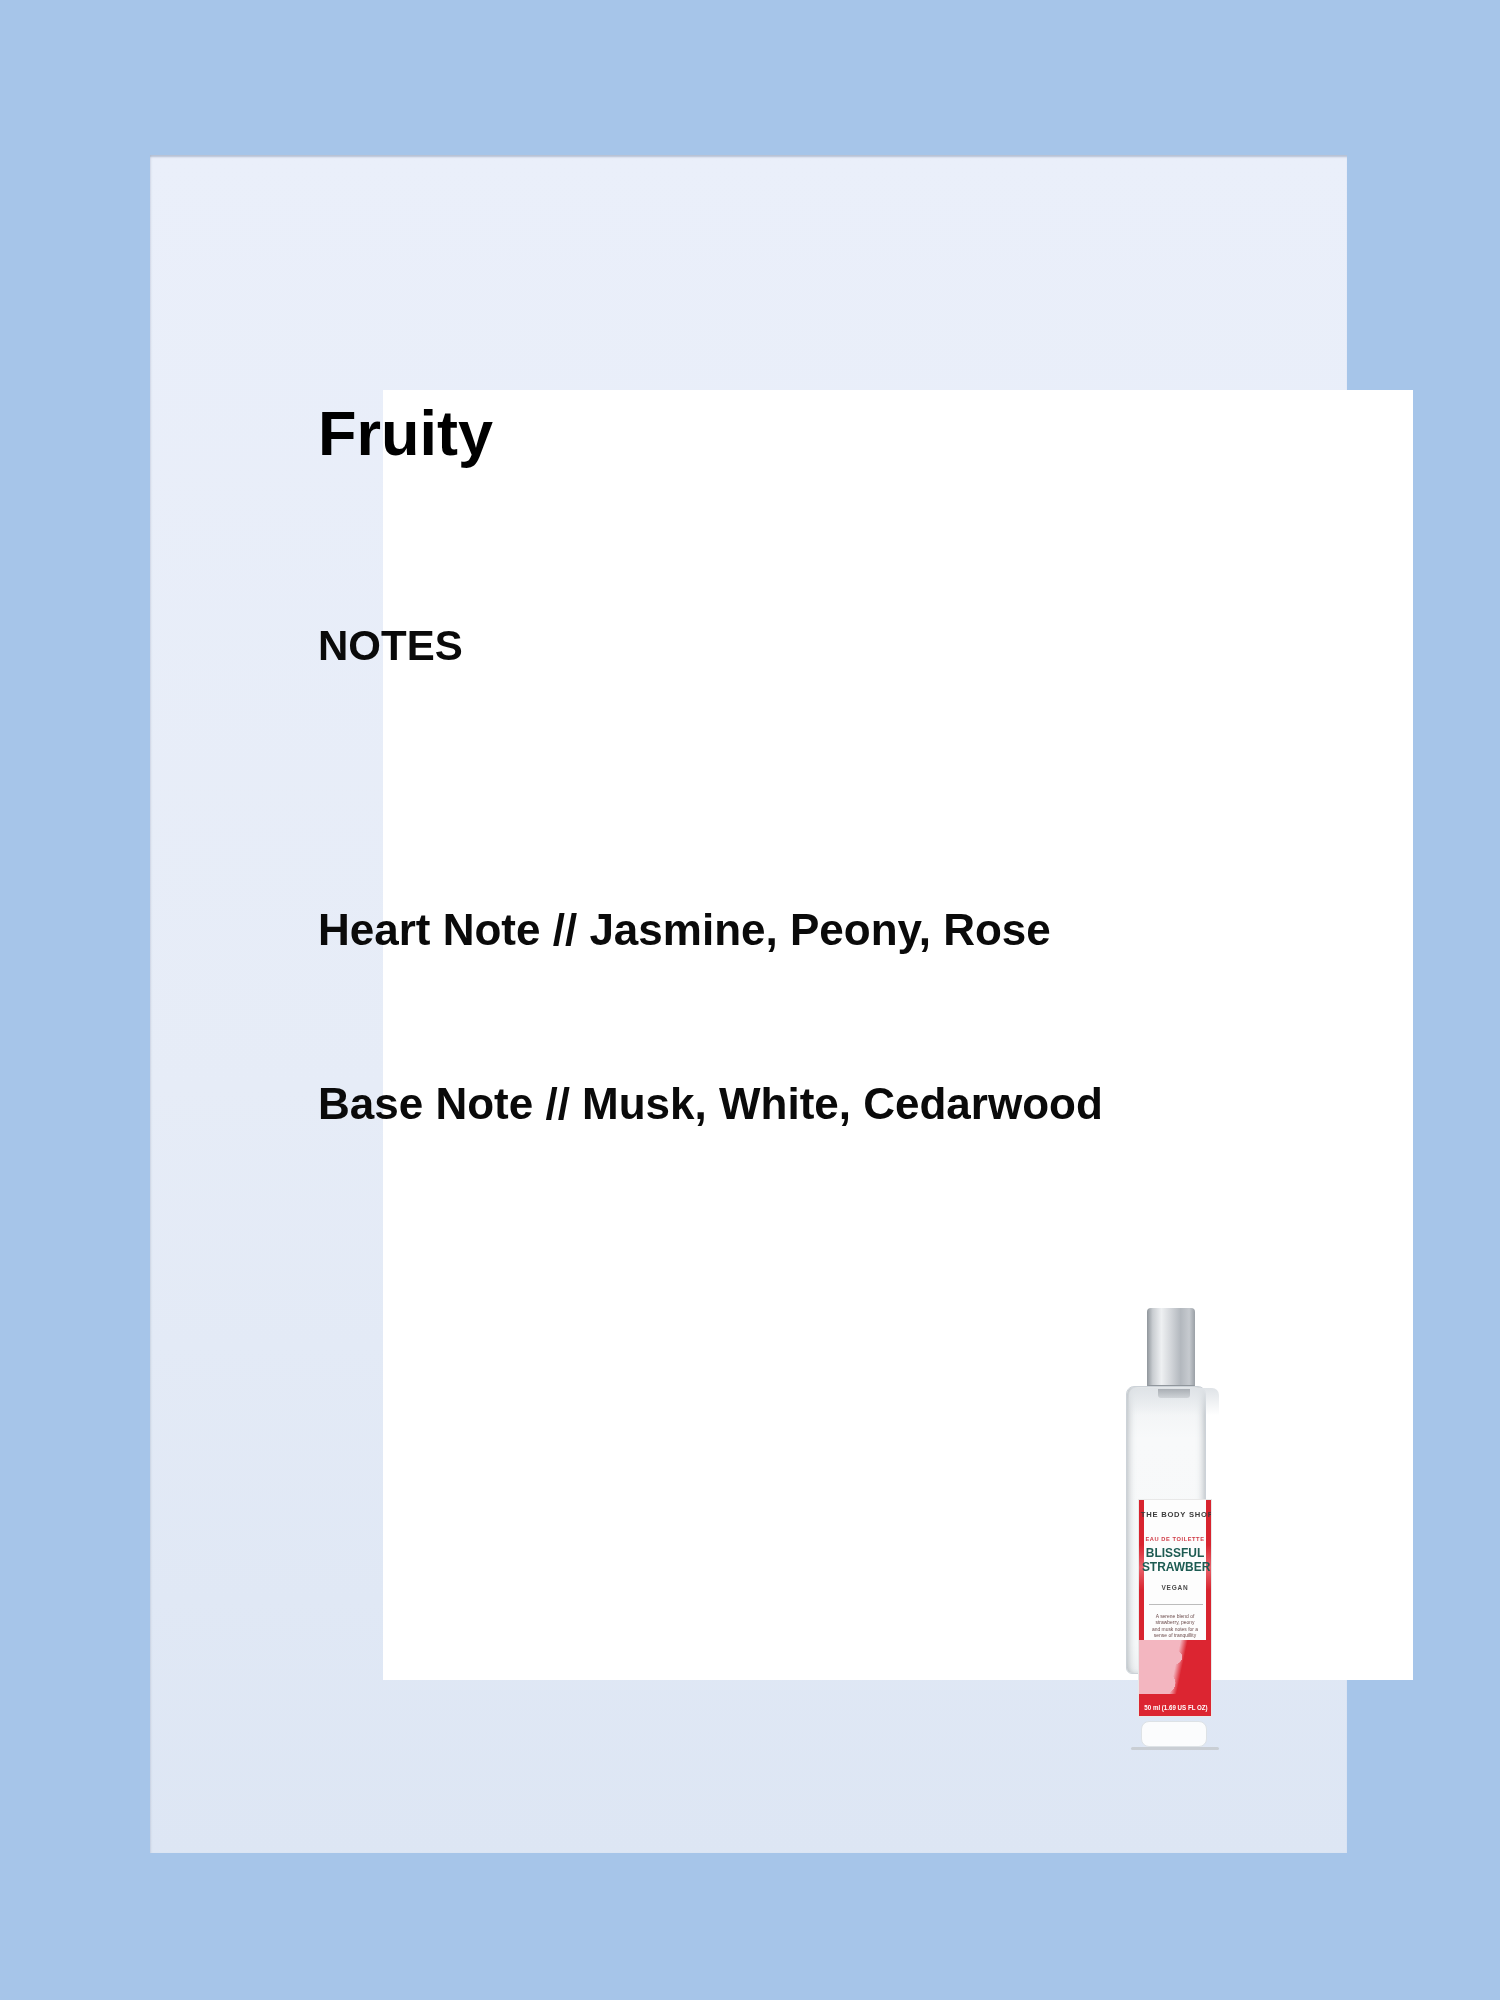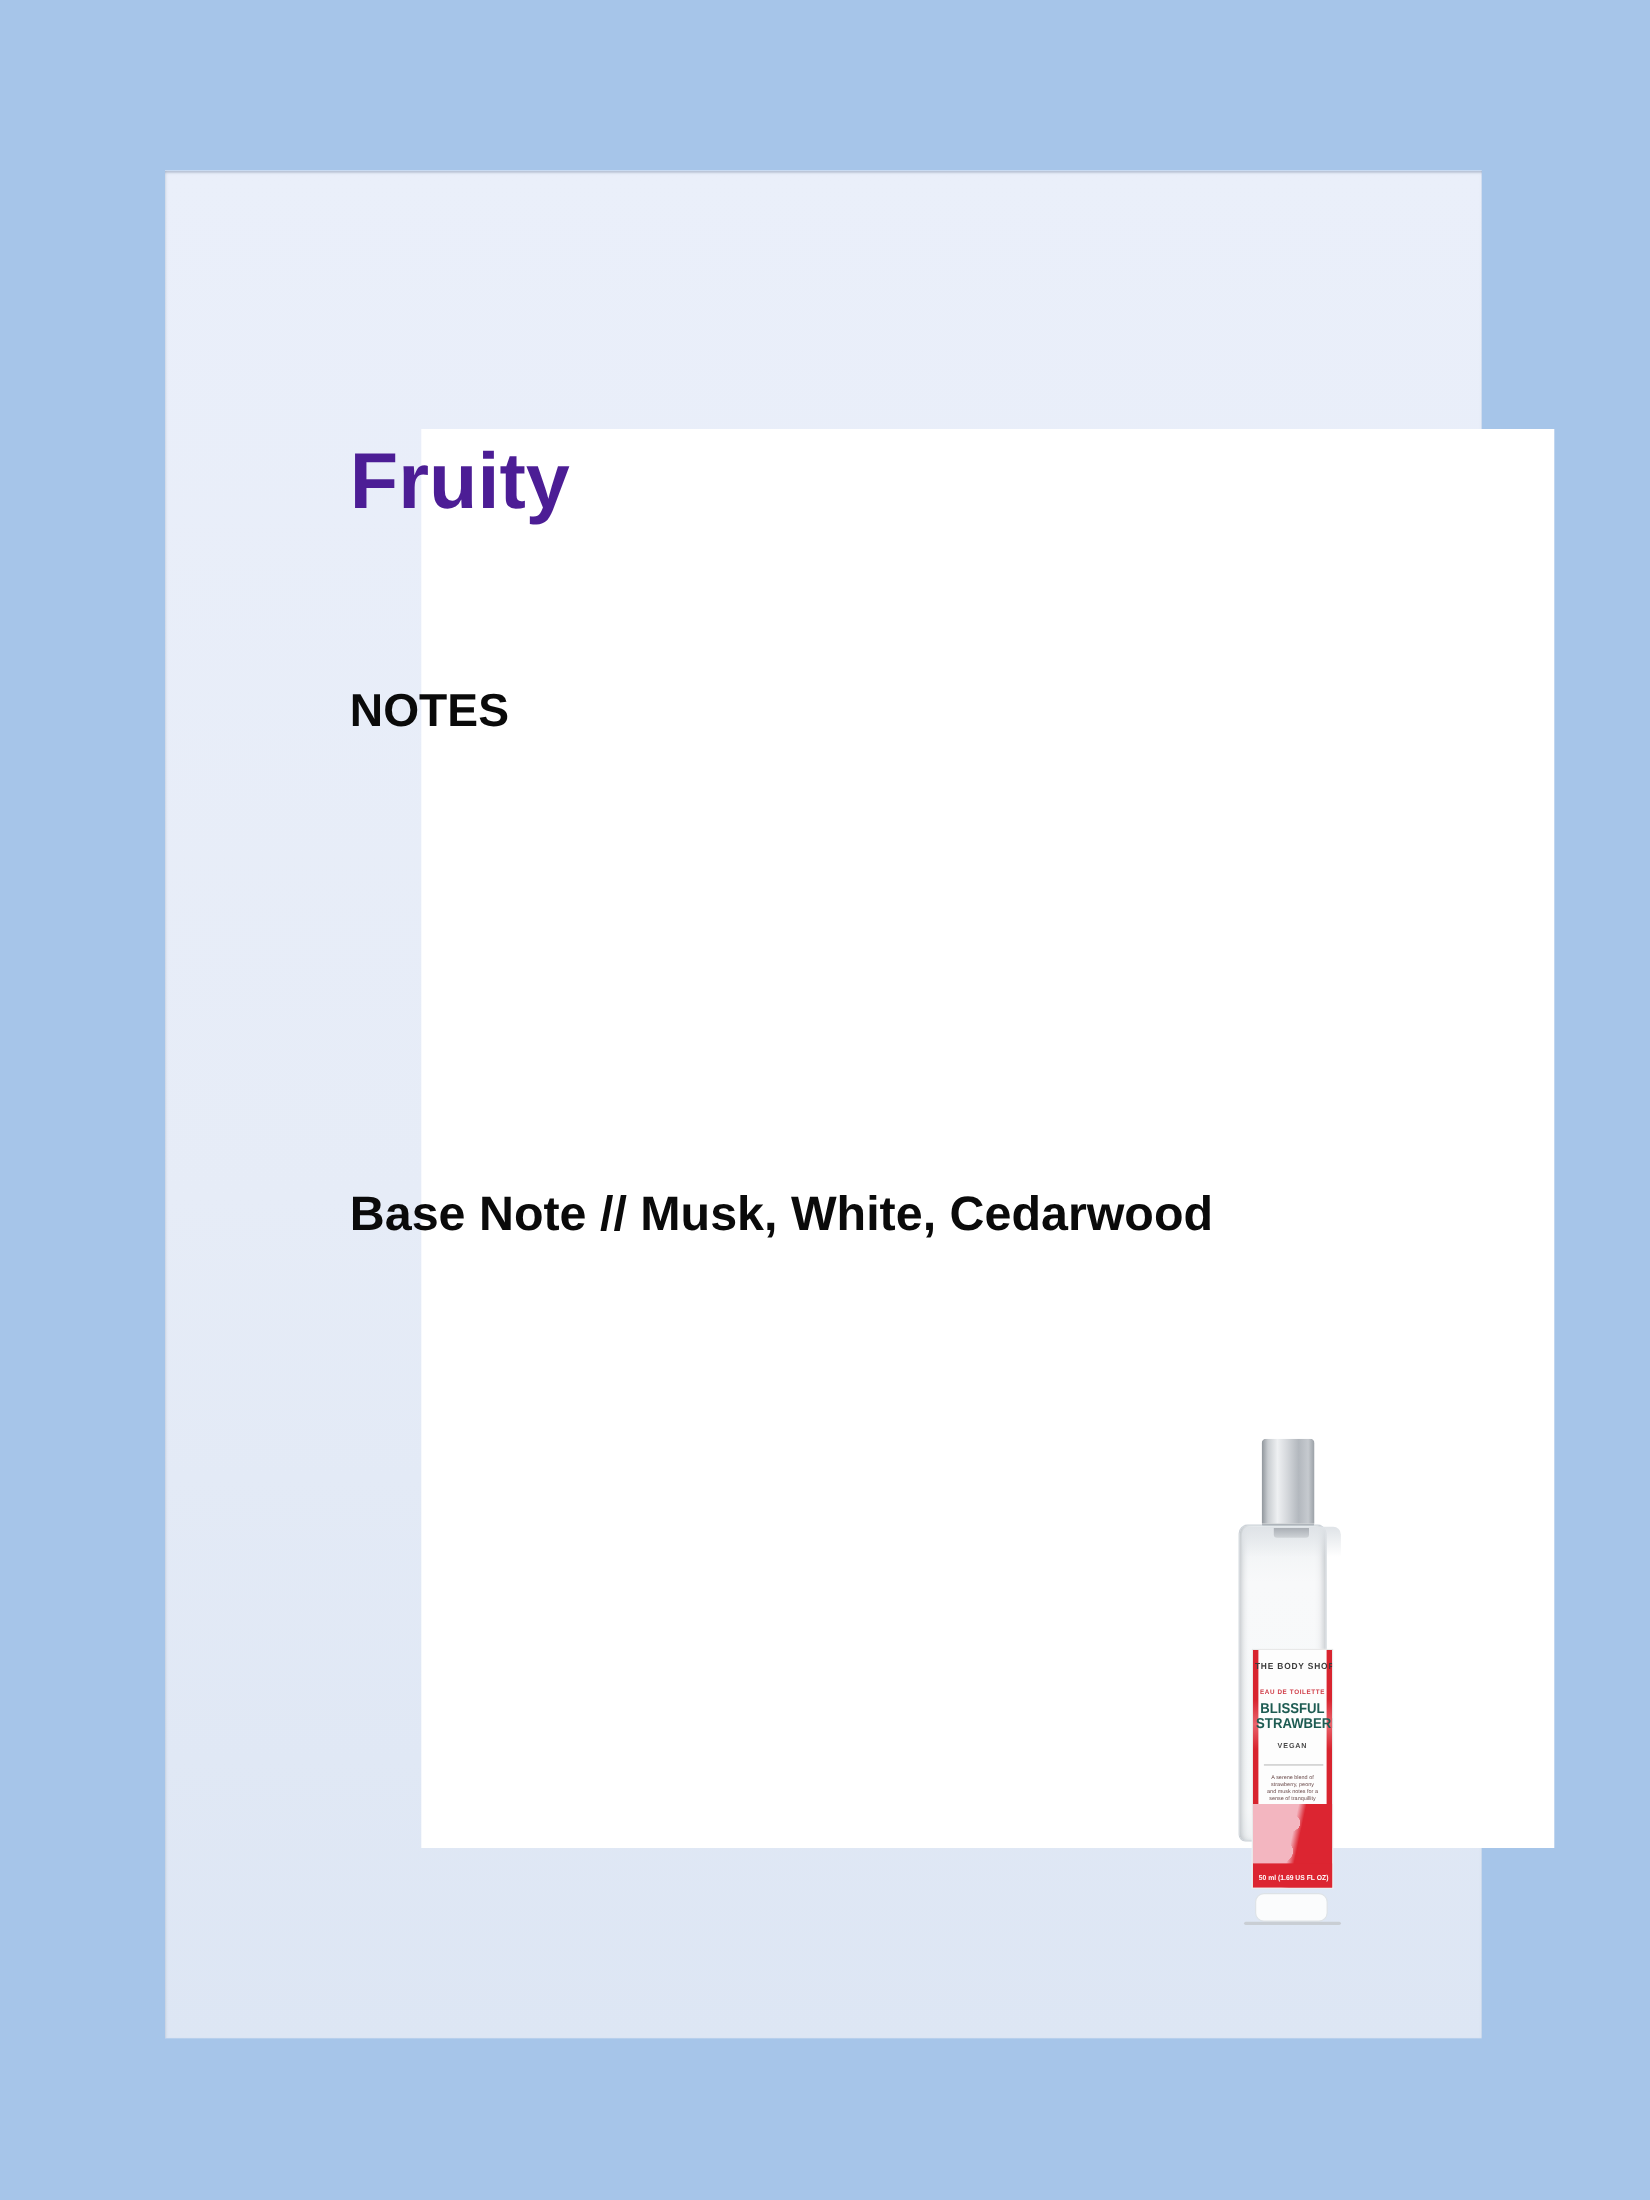--- a/index.html
+++ b/index.html
@@ -27,23 +27,23 @@
   
   .card {
     position: absolute;
     left: 233px; top: 235px;
     width: 1030px; height: 1290px;
     background: #ffffff;
   }
   .title {
     position: absolute;
     left: 318px; top: 399px;
-    font-size: 72px;
-    font-weight: bold;
-    color: #4c1d95;
+    font-size: 63px;
+    font-weight: bold;
+    color: #000000;
     line-height: 1.1;
     letter-spacing: 0px;
     white-space: nowrap;
   }
   .notes-heading {
     position: absolute;
     left: 318px; top: 623px;
     font-size: 42px;
     font-weight: bold;
     color: #0a0a0a;
@@ -227,20 +227,21 @@
 
     <div class="card"></div>
 
   </div>
 
   <div class="title">Fruity</div>
 
   <div class="notes-heading">NOTES</div>
 
 
+  <div class="note-line note-heart">Heart Note // Jasmine, Peony, Rose</div>
 
   <div class="note-line note-base">Base Note // Musk, White, Cedarwood</div>
 
   <div class="bottle">
 
     <div class="bottle-cap"></div>
 
     <div class="bottle-body">
       <div class="bottle-shoulder"></div>
       <div class="bottle-pump"></div>

